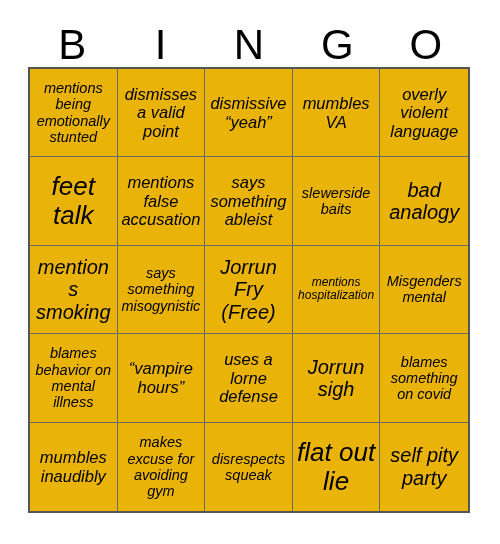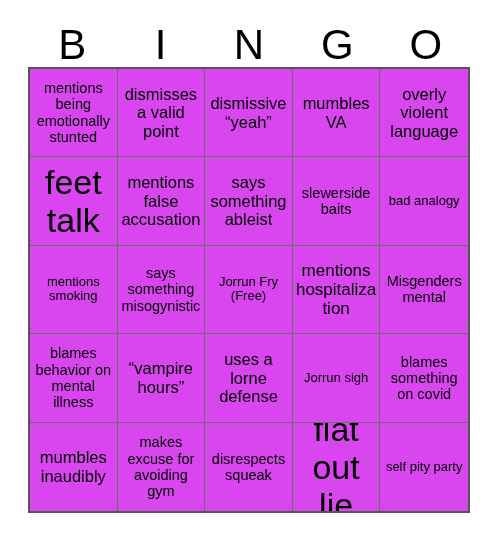--- a/index.html
+++ b/index.html
@@ -61,40 +61,41 @@
   }
   .cell {
     box-sizing: border-box;
     border-right: 1px solid #6b6b6b;
     border-bottom: 1px solid #6b6b6b;
     display: flex;
     align-items: center;
     justify-content: center;
     text-align: center;
     padding: 2px 3px;
-    background: #d946ef;
+    background: #eab308;
     overflow: hidden;
+    font-style: italic;
   }
   .cell:nth-child(5n) { border-right: none; }
   .cell:nth-child(n+21) { border-bottom: none; }
 
   .cell-text {
     display: block;
     width: 100%;
     line-height: 1.12;
     word-wrap: break-word;
     color: #000000;
   }
 
   
-  .sz-xs .cell-text { font-size: 17px; }
+  .sz-xs .cell-text { font-size: 12px; }
   .sz-s  .cell-text { font-size: 14.5px; }
   .sz-m  .cell-text { font-size: 16.5px; }
-  .sz-l  .cell-text { font-size: 13px; }
-  .sz-xl .cell-text { font-size: 34px; }
+  .sz-l  .cell-text { font-size: 20px; }
+  .sz-xl .cell-text { font-size: 26px; }
 </style>
 </head>
 <body>
 
 <div id="bingo-card">
 
   <div id="header-row">
       <div class="header-letter">B</div>
       <div class="header-letter">I</div>
       <div class="header-letter">N</div>

